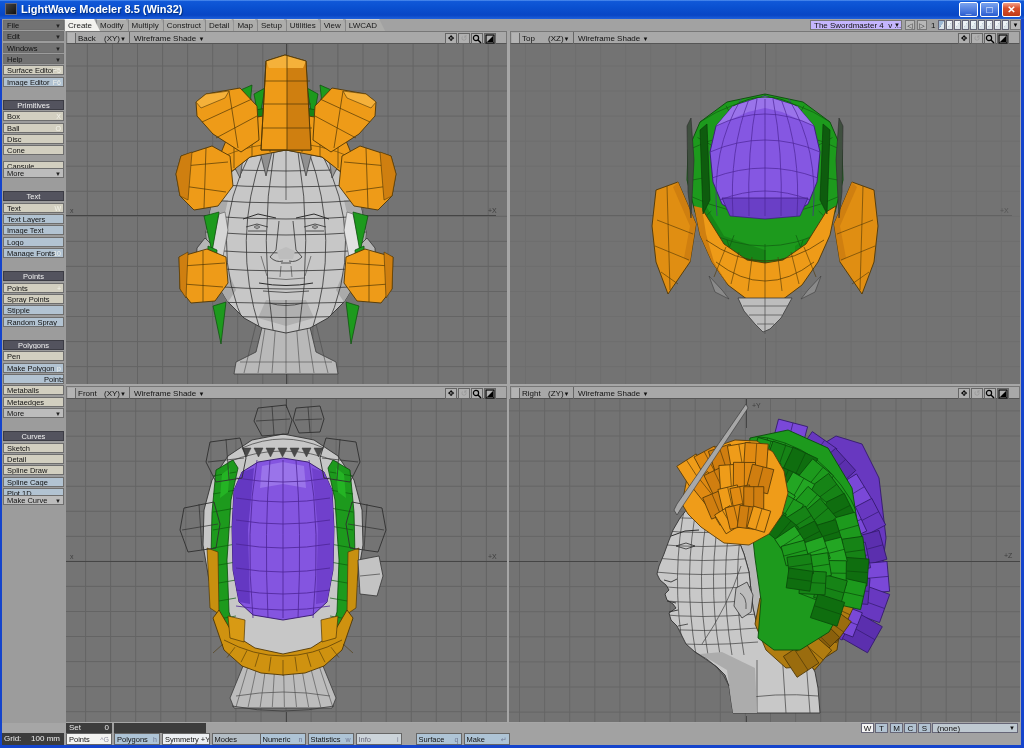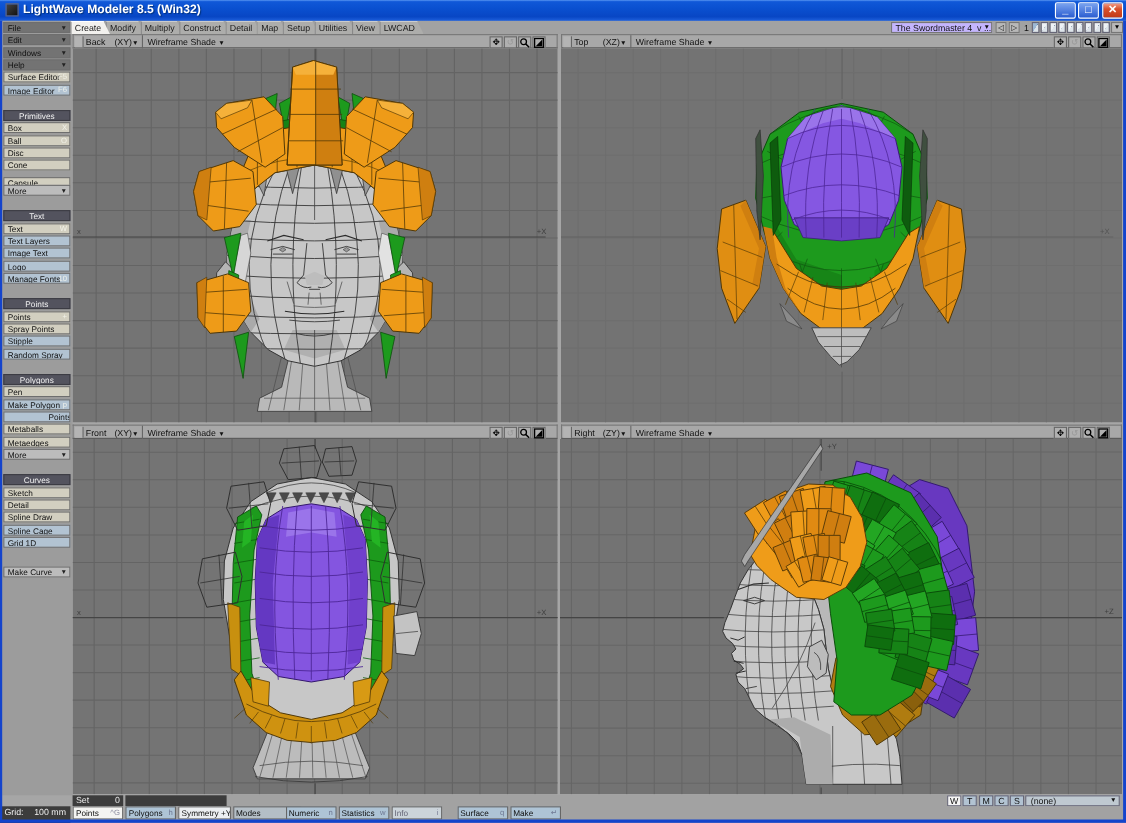--- a/index.html
+++ b/index.html
@@ -129,22 +129,22 @@
       <div class="sb blue" style="top:344px;">Make Polygon<span class="key">p</span></div>
       <div class="sb blue" style="top:355px;padding-left:40px;">Points to Polys</div>
       <div class="sb tan" style="top:366px;">Metaballs</div>
       <div class="sb tan" style="top:378px;">Metaedges</div>
       <div class="sb more" style="top:389px;">More<span class="arr">▼</span></div>
       <div class="sb hdr" style="top:412px;">Curves</div>
       <div class="sb tan" style="top:424px;">Sketch</div>
       <div class="sb tan" style="top:435px;">Detail</div>
       <div class="sb tan" style="top:446px;">Spline Draw</div>
       <div class="sb blue" style="top:458px;">Spline Cage</div>
-      <div class="sb blue" style="top:469px;">Grid 1D</div>
-      <div class="sb more" style="top:496px;">Make Curve<span class="arr">▼</span></div>
+      <div class="sb blue" style="top:469px;">Plot 1D</div>
+      <div class="sb more" style="top:476px;">Make Curve<span class="arr">▼</span></div>
     </div>
     <div class="vp" style="left:66px;top:31px;width:441px;height:13px">
       <div class="vphead" style="height:13px">
         <div class="grip"></div>
         <div class="lbl" style="left:11px">Back</div>
         <div class="lbl" style="left:37px">(XY)<span style="font-size:6px">▼</span></div>
         <div class="sep" style="left:62px"></div>
         <div class="lbl" style="left:67px">Wireframe Shade <span style="font-size:6px">▼</span></div>
         <div class="ic" style="right:49px">✥</div>
         <div class="ic" style="right:36px;color:#999">↺</div>

